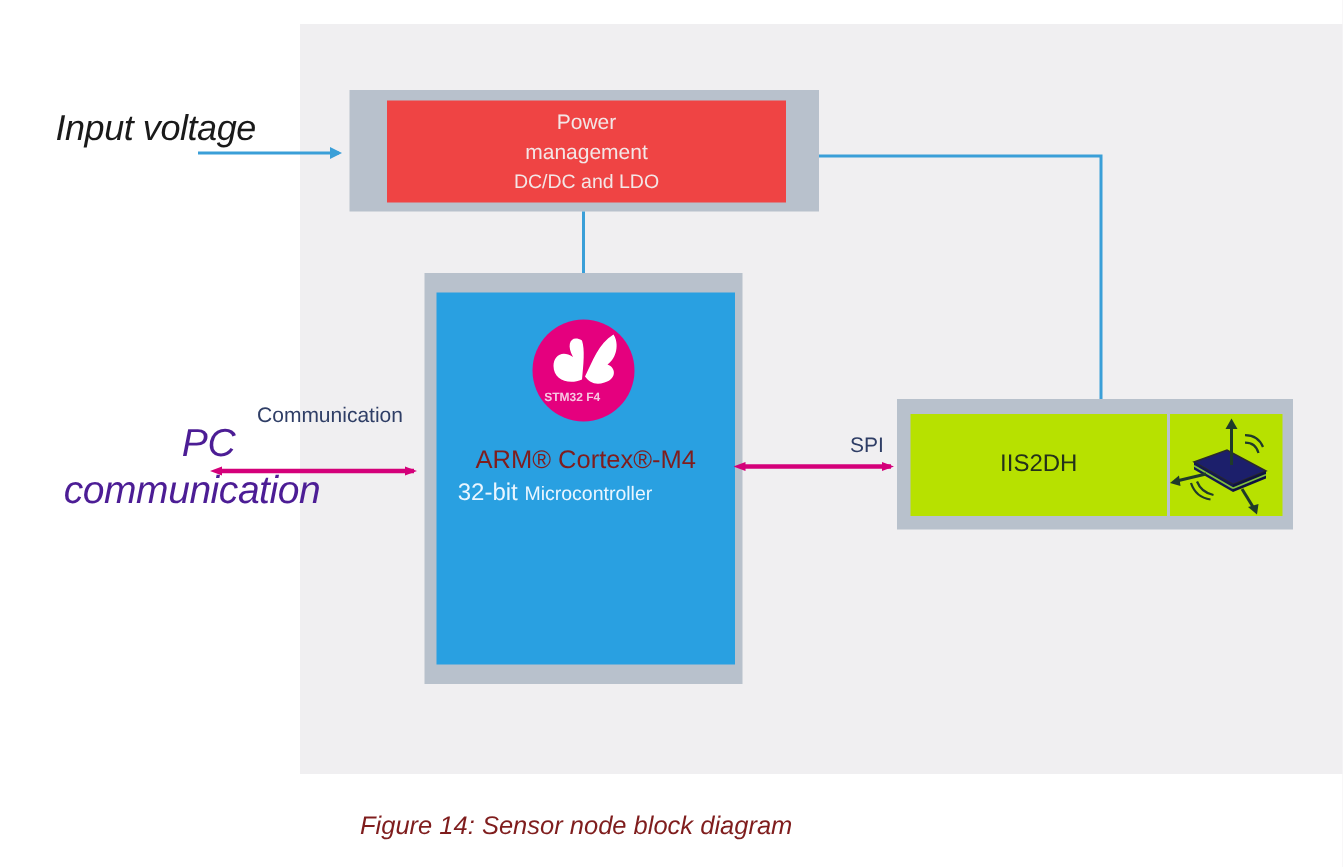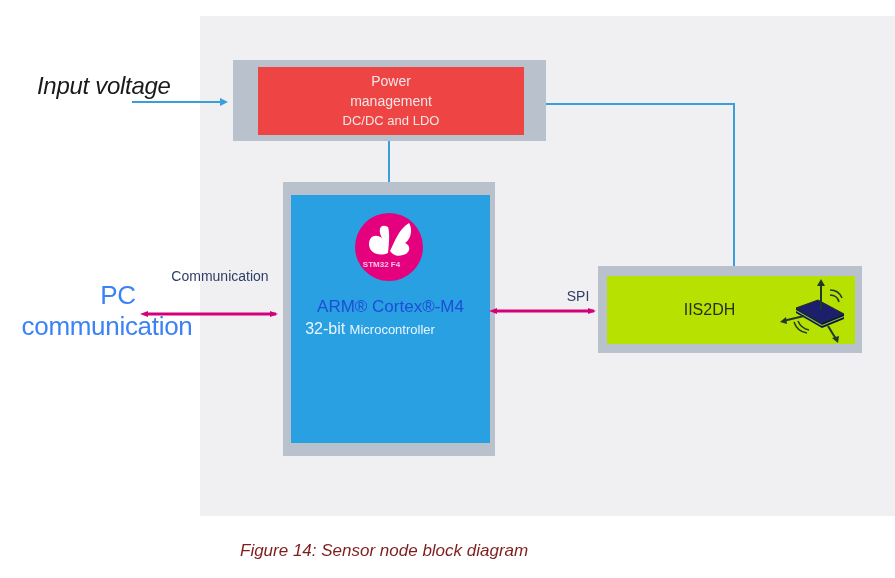--- a/index.html
+++ b/index.html
@@ -11,22 +11,22 @@
     .panel {
       position: absolute; left: 200px; top: 16px; width: 695px; height: 500px;
       background: #f0eff1;
     }
     .label-input {
       position: absolute; left: 37px; top: 72px;
       font-size: 24px; font-style: italic; color: #1a1a1a;
       letter-spacing: -0.3px;
     }
     .label-pc {
-      position: absolute; left: 12px; top: 280px; width: 190px;
-      font-size: 26px; color: #3b82f6;
+      position: absolute; left: 33px; top: 280px; width: 190px;
+      font-size: 26px; font-style: italic; color: #4c1d95;
       text-align: center; line-height: 31px; letter-spacing: -0.3px;
     }
     .label-pc .l1 { display: block; padding-left: 22px; }
     .label-pc .l2 { display: block; }
     .frame { position: absolute; background: #b8c1cc; }
     .pm-frame { left: 233px; top: 60px; width: 313px; height: 81px; }
     .pm-inner {
       position: absolute; left: 258px; top: 67px; width: 266px; height: 68px;
       background: #ef4444; color: #f3e6e6;
       display: flex; flex-direction: column; align-items: center; justify-content: center;
@@ -41,34 +41,33 @@
     .mcu-logo {
       position: absolute; left: 355px; top: 213px; width: 68px; height: 68px;
       border-radius: 50%; background: #e5007e;
     }
     .mcu-logo .brand {
       position: absolute; left: 0; right: 15px; bottom: 12px; text-align: center;
       font-size: 8px; font-weight: bold; color: #f7c6e2;
     }
     .mcu-title {
       position: absolute; left: 291px; top: 297px; width: 199px; text-align: center;
-      font-size: 17px; color: #1d4ed8;
+      font-size: 17px; color: #7f1d1d;
     }
     .mcu-sub {
       position: absolute; left: 291px; top: 320px; width: 158px; text-align: center;
       font-size: 16px; color: #eaf6ff;
     }
     .mcu-sub .small { font-size: 13px; }
     .acc-frame { left: 598px; top: 266px; width: 264px; height: 87px; }
     .acc-inner {
       position: absolute; left: 607px; top: 276px; width: 171px; height: 68px;
       background: #b7e100; color: #24311a;
       display: flex; flex-direction: row; align-items: center; justify-content: center;
       text-align: center;
-      padding-left: 17px;
     }
     .acc-inner .t1 { font-size: 16px; line-height: 20px; }
     .acc-inner .t2 { font-size: 14px; line-height: 20px; }
     .acc-icon-box {
       position: absolute; left: 780px; top: 276px; width: 75px; height: 68px;
       background: #b7e100;
     }
     .conn-label {
       position: absolute; color: #2f3e66; font-size: 14px; text-align: center;
     }

